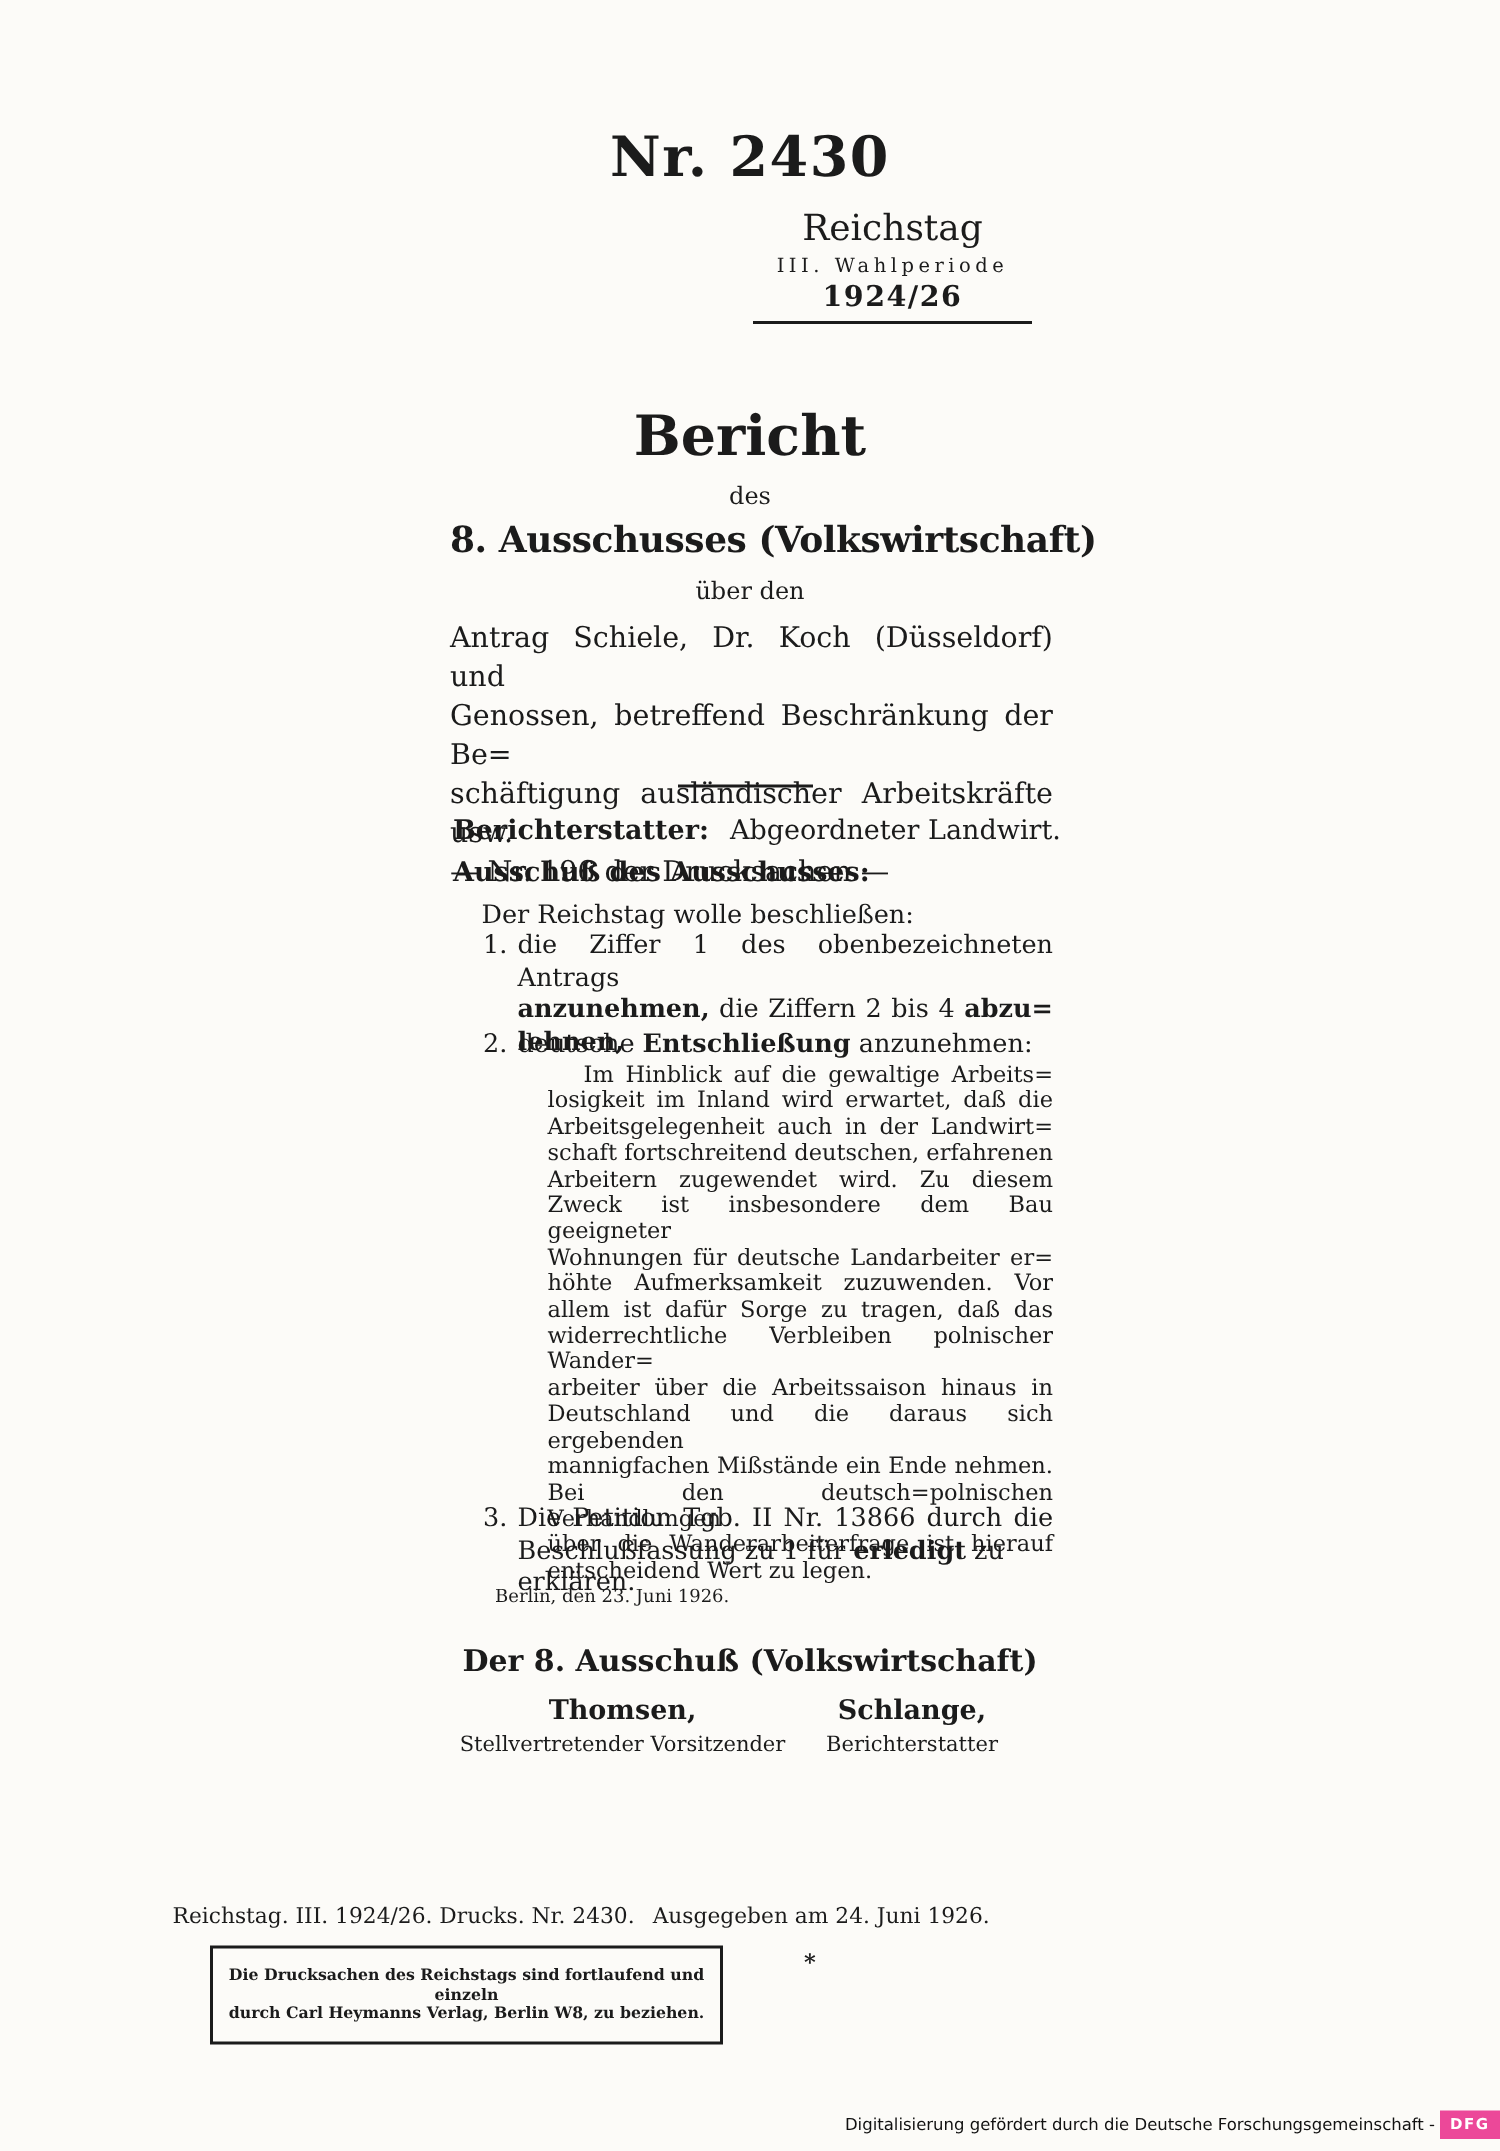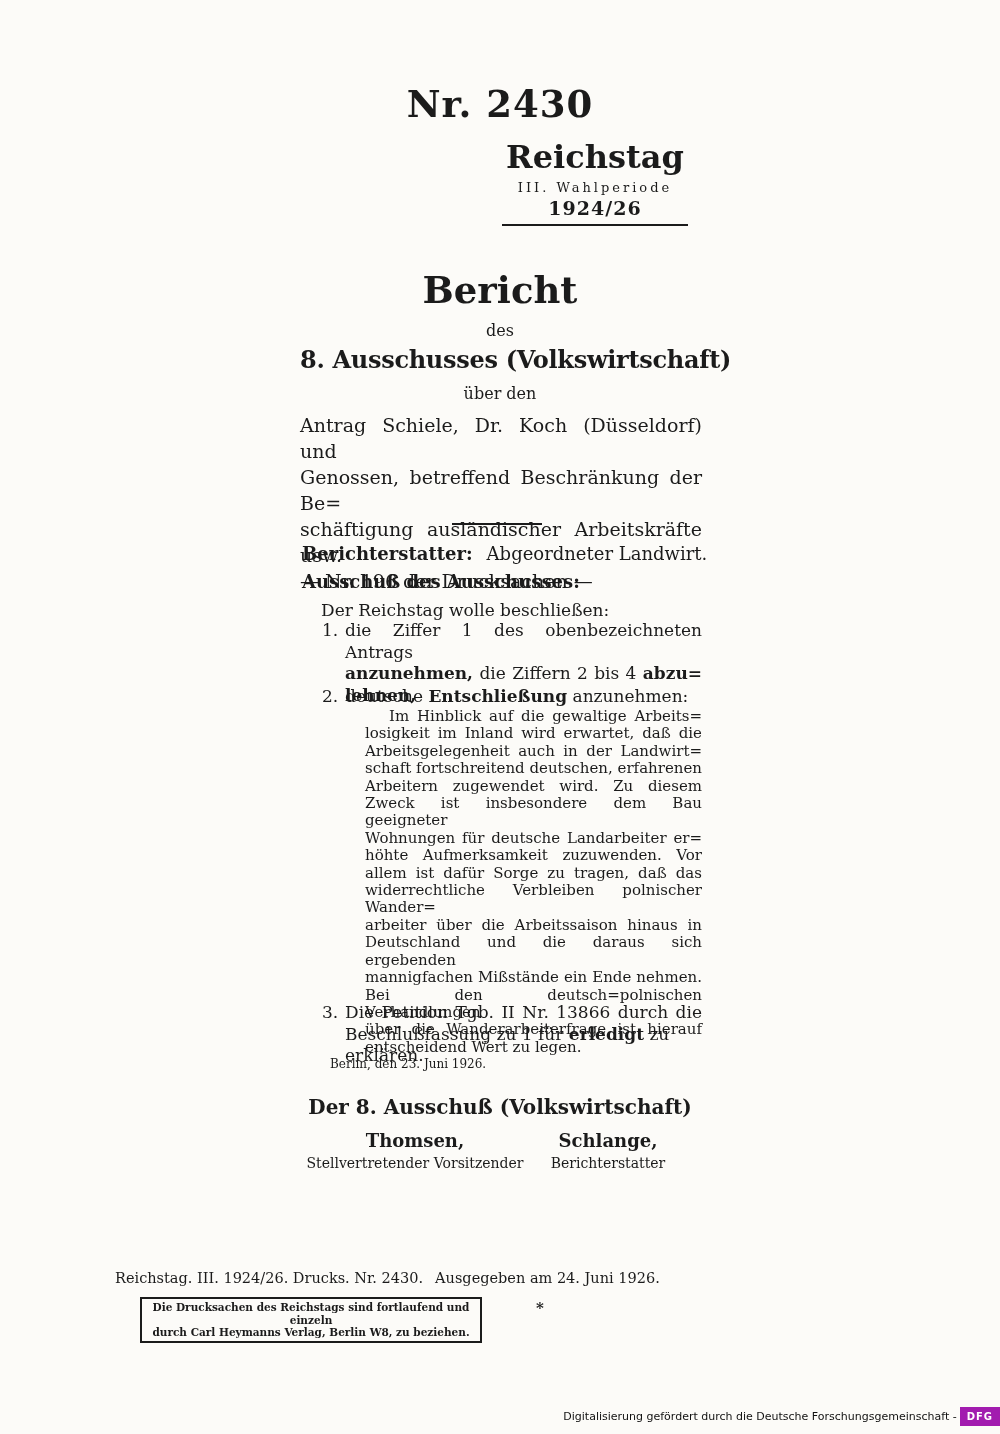--- a/index.html
+++ b/index.html
@@ -13,21 +13,21 @@
     font-family: "DejaVu Serif", "Liberation Serif", serif;
     overflow: hidden;
   }
 
   .doc-number {
     position: absolute; top: 82px; left: 300px; width: 400px;
     text-align: center; font-size: 37px; font-weight: bold; letter-spacing: 1px;
   }
 
   .masthead { position: absolute; top: 138px; left: 495px; width: 200px; text-align: center; }
-  .institution { font-size: 32px; font-weight: bold; }
+  .institution { font-size: 24px; font-weight: normal; }
   .period { font-size: 13px; letter-spacing: 3px; margin-top: 4px; white-space: nowrap; }
   .session { font-size: 19px; font-weight: bold; letter-spacing: 1px; margin-top: 2px; }
   .masthead-rule { height: 0; border-bottom: 2px solid #1b1b1b; width: 186px; margin: 5px auto 0; }
 
   .title-block { position: absolute; top: 268px; left: 300px; width: 400px; text-align: center; }
   .bericht { font-size: 37px; font-weight: bold; }
   .des { font-size: 16px; margin-top: 9px; }
   .committee { font-size: 24px; font-weight: bold; margin-top: 5px; white-space: nowrap; letter-spacing: -0.3px; }
   .ueber-den { font-size: 16px; margin-top: 10px; }
 
@@ -71,30 +71,30 @@
   .sig-left  { position: absolute; top: 1130px; left: 300px; width: 230px; text-align: center; }
   .sig-right { position: absolute; top: 1130px; left: 497px; width: 222px; text-align: center; }
   .sig-name { font-size: 18px; font-weight: bold; }
   .sig-role { font-size: 14px; margin-top: 4px; white-space: nowrap; }
 
   .imprint { position: absolute; top: 1270px; left: 115px; font-size: 14.5px; }
   .imprint .part2 { margin-left: 12px; }
 
   .notice-box {
     position: absolute; top: 1297px; left: 140px; width: 342px;
-    border: 2px solid #1b1b1b; padding: 2px 4px;
+    border: 2px solid #1b1b1b; padding: 12px 4px;
     text-align: center; font-size: 10.5px; font-weight: bold; line-height: 12.5px;
   }
 
   .asterisk { position: absolute; top: 1299px; left: 536px; font-size: 15px; font-weight: bold; }
 
   .dfg { position: absolute; top: 1407px; right: 0; display: flex; align-items: center; height: 19px; }
   .dfg-text { font-family: "DejaVu Sans", "Liberation Sans", sans-serif; font-size: 11px; margin-right: 3px; color: #111; }
   .dfg-logo {
-    background: #a21caf; color: #ffffff;
+    background: #ec4899; color: #ffffff;
     font-family: "DejaVu Sans", "Liberation Sans", sans-serif;
     font-weight: bold; font-size: 10px; letter-spacing: 1px;
     padding: 4px 7px;
   }
 </style>
 </head>
 <body>
 
 <div class="page">
 

